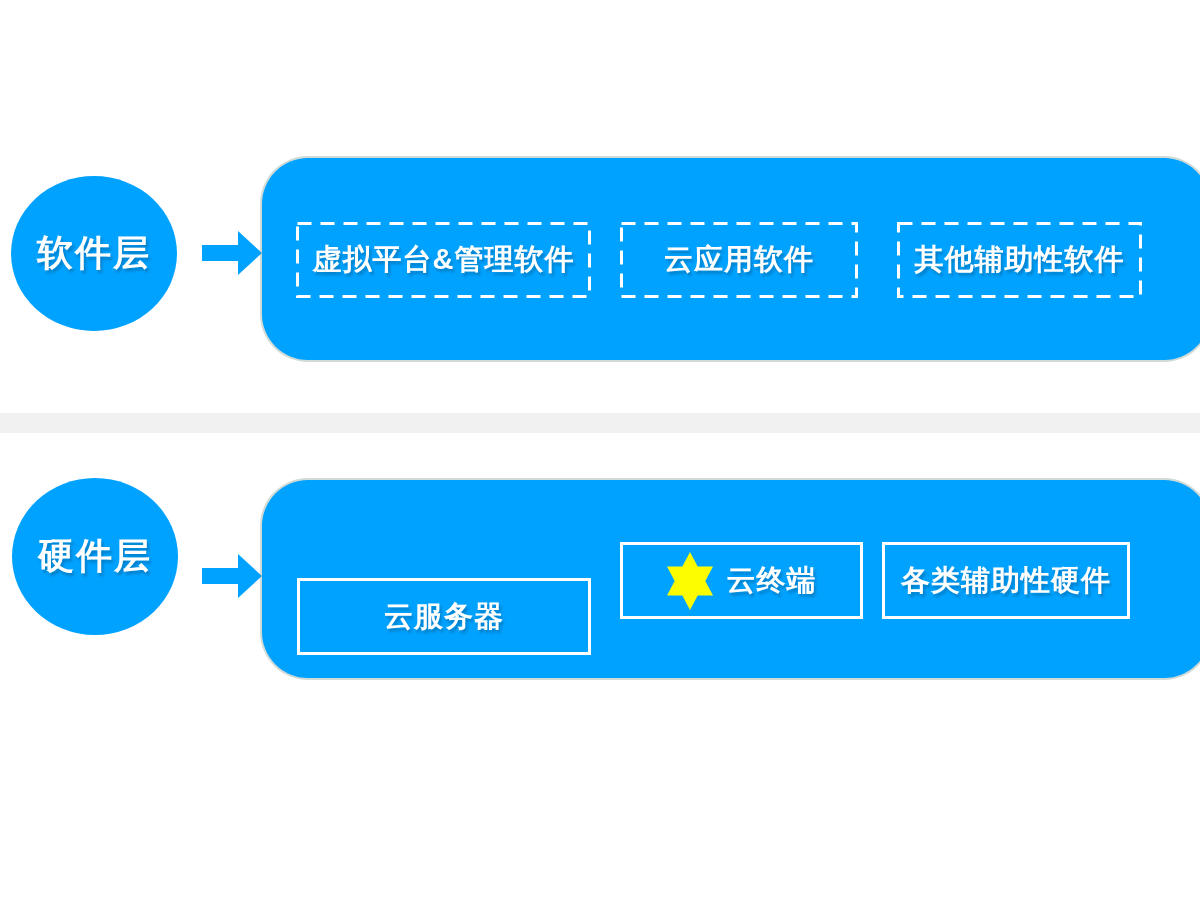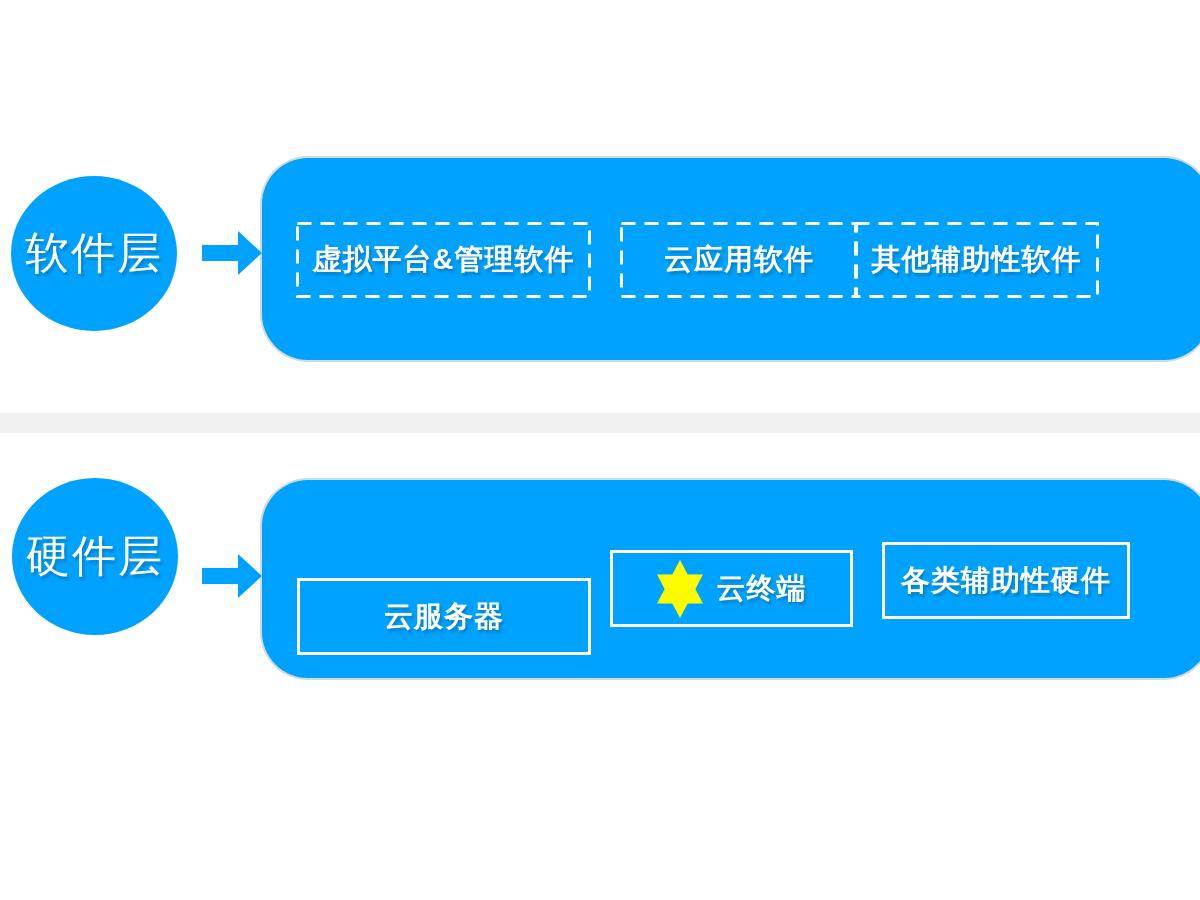--- a/index.html
+++ b/index.html
@@ -20,22 +20,22 @@
   .layer-circle {
     position: absolute;
     border-radius: 50%;
     background: var(--blue, #00a2ff);
     display: flex;
     align-items: center;
     justify-content: center;
   }
   .layer-circle span {
     color: var(--text-white, #ffffff);
-    font-size: 44px;
-    font-weight: 400;
+    font-size: 36px;
+    font-weight: 700;
     letter-spacing: 2px;
     text-shadow: 2px 3px 3px rgba(0,0,0,0.22);
     white-space: nowrap;
     text-align: center;
   }
   .circle-software { left: 11px; top: 176px; width: 166px; height: 155px; }
   .circle-hardware { left: 12px; top: 478px; width: 166px; height: 157px; }
 
   
   .arrow { position: absolute; width: 60px; height: 44px; }
@@ -82,24 +82,24 @@
   }
   .dash-rect rect {
     fill: none;
     stroke: #ffffff;
     stroke-width: 3;
     stroke-dasharray: 14 9;
   }
   
   .s-box1 { left: 34px;  width: 295px; top: 64px; height: 76px; }
   .s-box2 { left: 358px; width: 238px; top: 64px; height: 76px; justify-content: center; }
-  .s-box3 { left: 592px; width: 245px; top: 64px; height: 76px; }
+  .s-box3 { left: 635px; width: 245px; top: 64px; height: 76px; }
   
   .h-box1 { left: 35px;  width: 294px; margin-top: 36px; }
-  .h-box2 { left: 348px; width: 243px; margin-top: 8px; }
+  .h-box2 { left: 358px; width: 243px; }
   .h-box3 { left: 620px; width: 248px; }
 
   .star-icon { width: 46px; height: 58px; margin-right: 14px; flex: 0 0 auto; }
   .star-icon polygon { fill: var(--star-yellow, #fdfd00); }
 
   
   .divider {
     position: absolute;
     left: 0;
     top: 413px;

